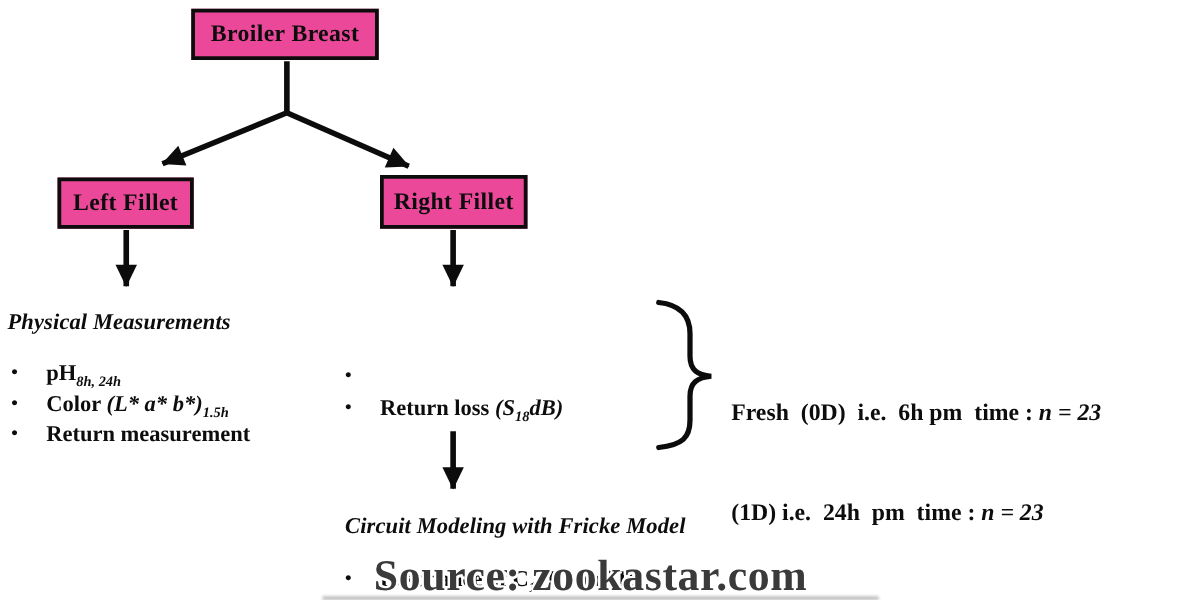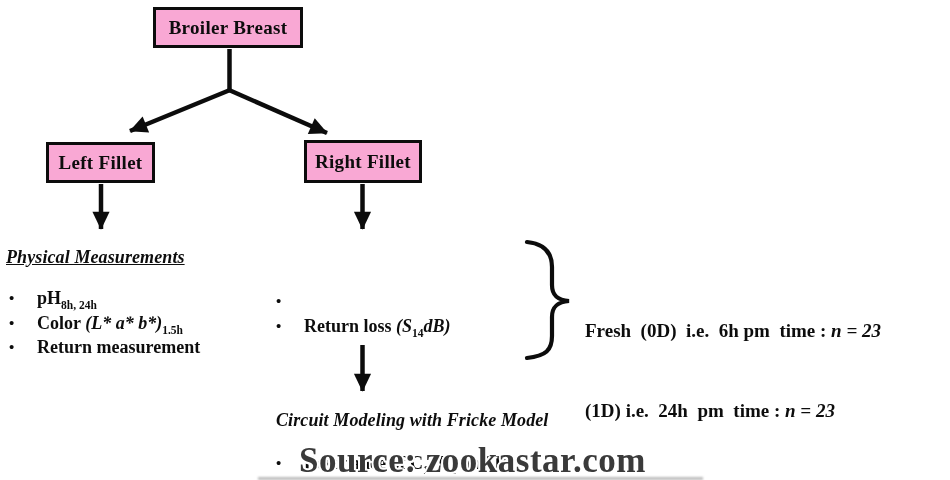--- a/index.html
+++ b/index.html
@@ -3,38 +3,38 @@
 <meta charset="utf-8">
 <style>
   * { margin:0; padding:0; box-sizing:border-box; }
   html,body { background:#ffffff; }
   .stage {
     position:relative; width:950px; height:480px; background:#fff;
     font-family:"Liberation Serif","DejaVu Serif",serif; color:#0d0d0d; overflow:hidden;
   }
   svg.wires { position:absolute; left:0; top:0; z-index:0; }
   .box {
-    position:absolute; border:3px solid #0c0c0c; background:#f9a8d4; z-index:1;
+    position:absolute; border:3px solid #0c0c0c; background:#ec4899; z-index:1;
     display:flex; align-items:center; justify-content:center;
     font-weight:700; font-size:19px; letter-spacing:.3px;text-align:center;
   }
   #box-root  { left:153px; top:7px;   width:150px; height:41px; }
   #box-left  { left:46px;  top:142px; width:109px; height:41px; }
   #box-right { left:304px; top:140px; width:118px; height:43px; }
   .heading { position:absolute; z-index:1; font-weight:700; font-style:italic; font-size:18px; letter-spacing:.1px; }
-  #h-phys { left:6px;   top:247px;text-decoration:underline; }
+  #h-phys { left:6px;   top:247px; }
   #h-elec { left:274px; top:249px; }
   #h-circ { left:276px; top:410px; }
   .blist { position:absolute; z-index:1; font-weight:700; font-size:18px; }
   #list-phys { left:9px;   top:286px; }
   #list-elec { left:276px; top:289px; }
   #circuit-bullet { left:276px; top:451px; }
   .brow { display:flex; align-items:flex-start; line-height:24.5px; }
   .brow .dot { width:28px; font-size:15px; line-height:24.5px; }
-  .sb { font-size:11.5px; font-weight:700; line-height:0; }
+  .sb { font-size:11.5px; font-weight:700; font-style:italic; line-height:0; }
   .it { font-style:italic; }
   .summary {
     position:absolute; left:585px; top:265px; z-index:1;
     font-weight:700; font-size:19px; line-height:26.5px; white-space:pre;
   }
   .wm {
     position:absolute; left:299px; top:441px; z-index:5;
     font-size:35px; font-weight:700; color:#3a3a3a; letter-spacing:.5px; white-space:nowrap;
     text-shadow: 2px 0 0 #fff, -2px 0 0 #fff, 0 2px 0 #fff, 0 -2px 0 #fff,
                  1.5px 1.5px 0 #fff, -1.5px 1.5px 0 #fff, 1.5px -1.5px 0 #fff, -1.5px -1.5px 0 #fff;
@@ -89,21 +89,21 @@
     </div>
   </div>
 
 
   <div class="blist" id="list-elec">
     <div class="brow">
       <span class="dot">•</span>
     </div>
     <div class="brow">
       <span class="dot">•</span>
-      <span><span>Return loss </span><span class="it">(S</span><sub class="sb">14</sub><span class="it">dB)</span></span>
+      <span><span>Return loss </span><span class="it">(S</span><sub class="sb">18</sub><span class="it">dB)</span></span>
     </div>
   </div>
 
   <div class="summary">
     <div><span>Fresh  (0D)  i.e.  6h pm  time : </span><span class="it">n = 23</span></div>
     <div><span>(1D) i.e.  24h  pm  time : </span><span class="it">n = 23</span></div>
     <div><span>(2D) to (28D) : </span><span class="it">n = 11</span><span> per measurement day</span></div>
   </div>
 
   <div class="heading" id="h-circ">Circuit Modeling with Fricke Model</div>

